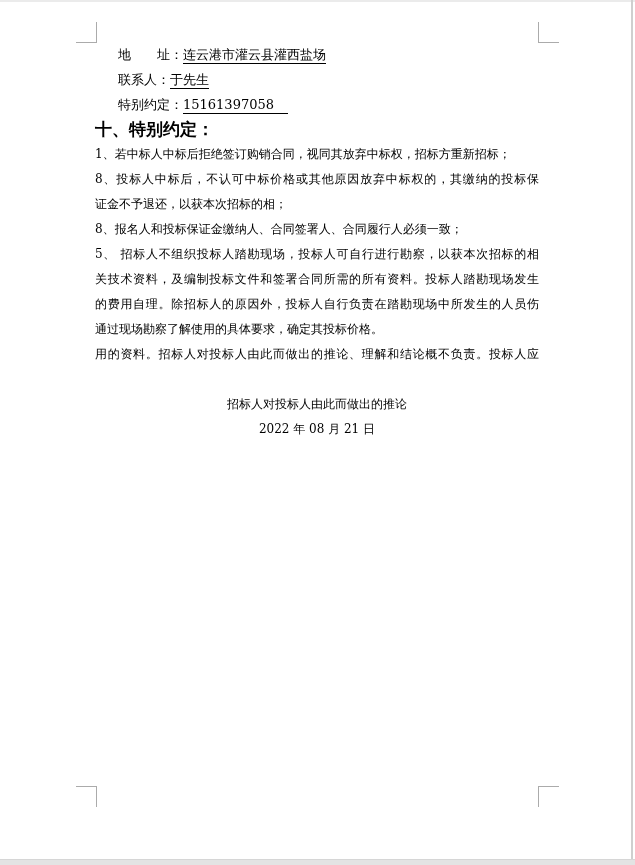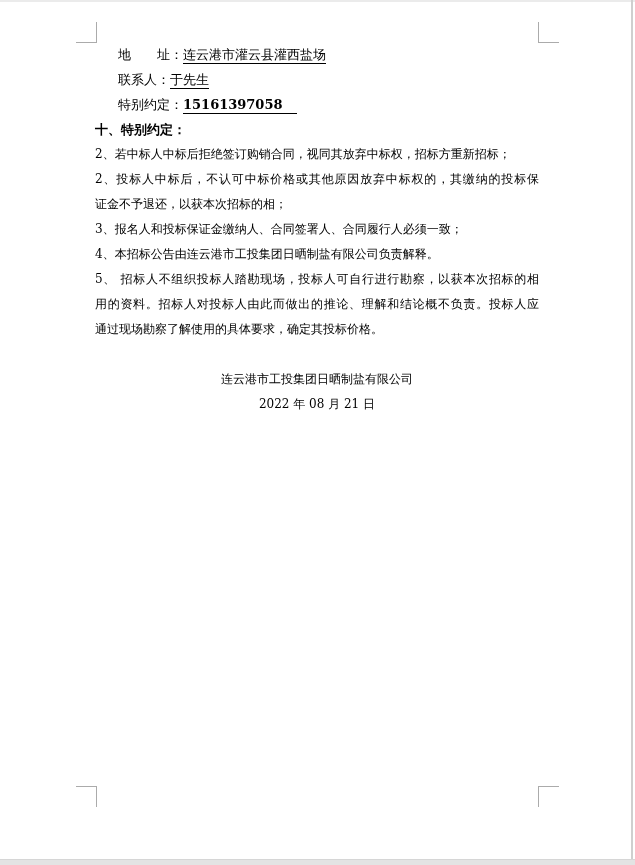--- a/index.html
+++ b/index.html
@@ -34,23 +34,23 @@
   .contact-line {
     font-size: 13px;
     line-height: 25px;
     padding-left: 23px;
     white-space: nowrap;
   }
   .u {
     border-bottom: 1px solid #000;
     padding-bottom: 1px;
   }
-  .u-pad { padding-right: 14px; font-weight: bold; }
+  .u-pad { padding-right: 14px; }
   .heading {
-    font-size: 13px;
+    font-size: 17px;
     font-weight: bold;
     line-height: 25px;
     white-space: nowrap;
   }
   .terms .body-line {
     font-size: 12px;
     line-height: 25px;
     white-space: nowrap;
     text-align: left;
   }
@@ -85,29 +85,30 @@
 
     <div class="contact-line"><span>地　　址：</span><span class="u">连云港市灌云县灌西盐场</span></div>
 
     <div class="contact-line"><span>联系人：</span><span class="u">于先生</span></div>
 
     <div class="contact-line"><span>特别约定：</span><span class="u u-pad">15161397058</span></div>
 
     <div class="heading">十、特别约定：</div>
 
     <div class="terms">
-        <div class="body-line">2、若中标人中标后拒绝签订购销合同，视同其放弃中标权，招标方重新招标；</div>
-        <div class="body-line fill">2、投标人中标后，不认可中标价格或其他原因放弃中标权的，其缴纳的投标保</div>
+        <div class="body-line">1、若中标人中标后拒绝签订购销合同，视同其放弃中标权，招标方重新招标；</div>
+        <div class="body-line fill">8、投标人中标后，不认可中标价格或其他原因放弃中标权的，其缴纳的投标保</div>
         <div class="body-line">证金不予退还，以获本次招标的相；</div>
-        <div class="body-line">3、报名人和投标保证金缴纳人、合同签署人、合同履行人必须一致；</div>
-        <div class="body-line">4、本招标公告由连云港市工投集团日晒制盐有限公司负责解释。</div>
+        <div class="body-line">8、报名人和投标保证金缴纳人、合同签署人、合同履行人必须一致；</div>
         <div class="body-line fill">5、 招标人不组织投标人踏勘现场，投标人可自行进行勘察，以获本次招标的相</div>
+        <div class="body-line fill">关技术资料，及编制投标文件和签署合同所需的所有资料。投标人踏勘现场发生</div>
+        <div class="body-line fill">的费用自理。除招标人的原因外，投标人自行负责在踏勘现场中所发生的人员伤</div>
+        <div class="body-line">通过现场勘察了解使用的具体要求，确定其投标价格。</div>
         <div class="body-line fill">用的资料。招标人对投标人由此而做出的推论、理解和结论概不负责。投标人应</div>
-        <div class="body-line">通过现场勘察了解使用的具体要求，确定其投标价格。</div>
       </div>
 
     <div class="blank-line"></div>
 
-    <div class="sig">连云港市工投集团日晒制盐有限公司</div>
+    <div class="sig">招标人对投标人由此而做出的推论</div>
     <div class="sig">2022 年 08 月 21 日</div>
 
   </div>
 </div>
 
 </body></html>

